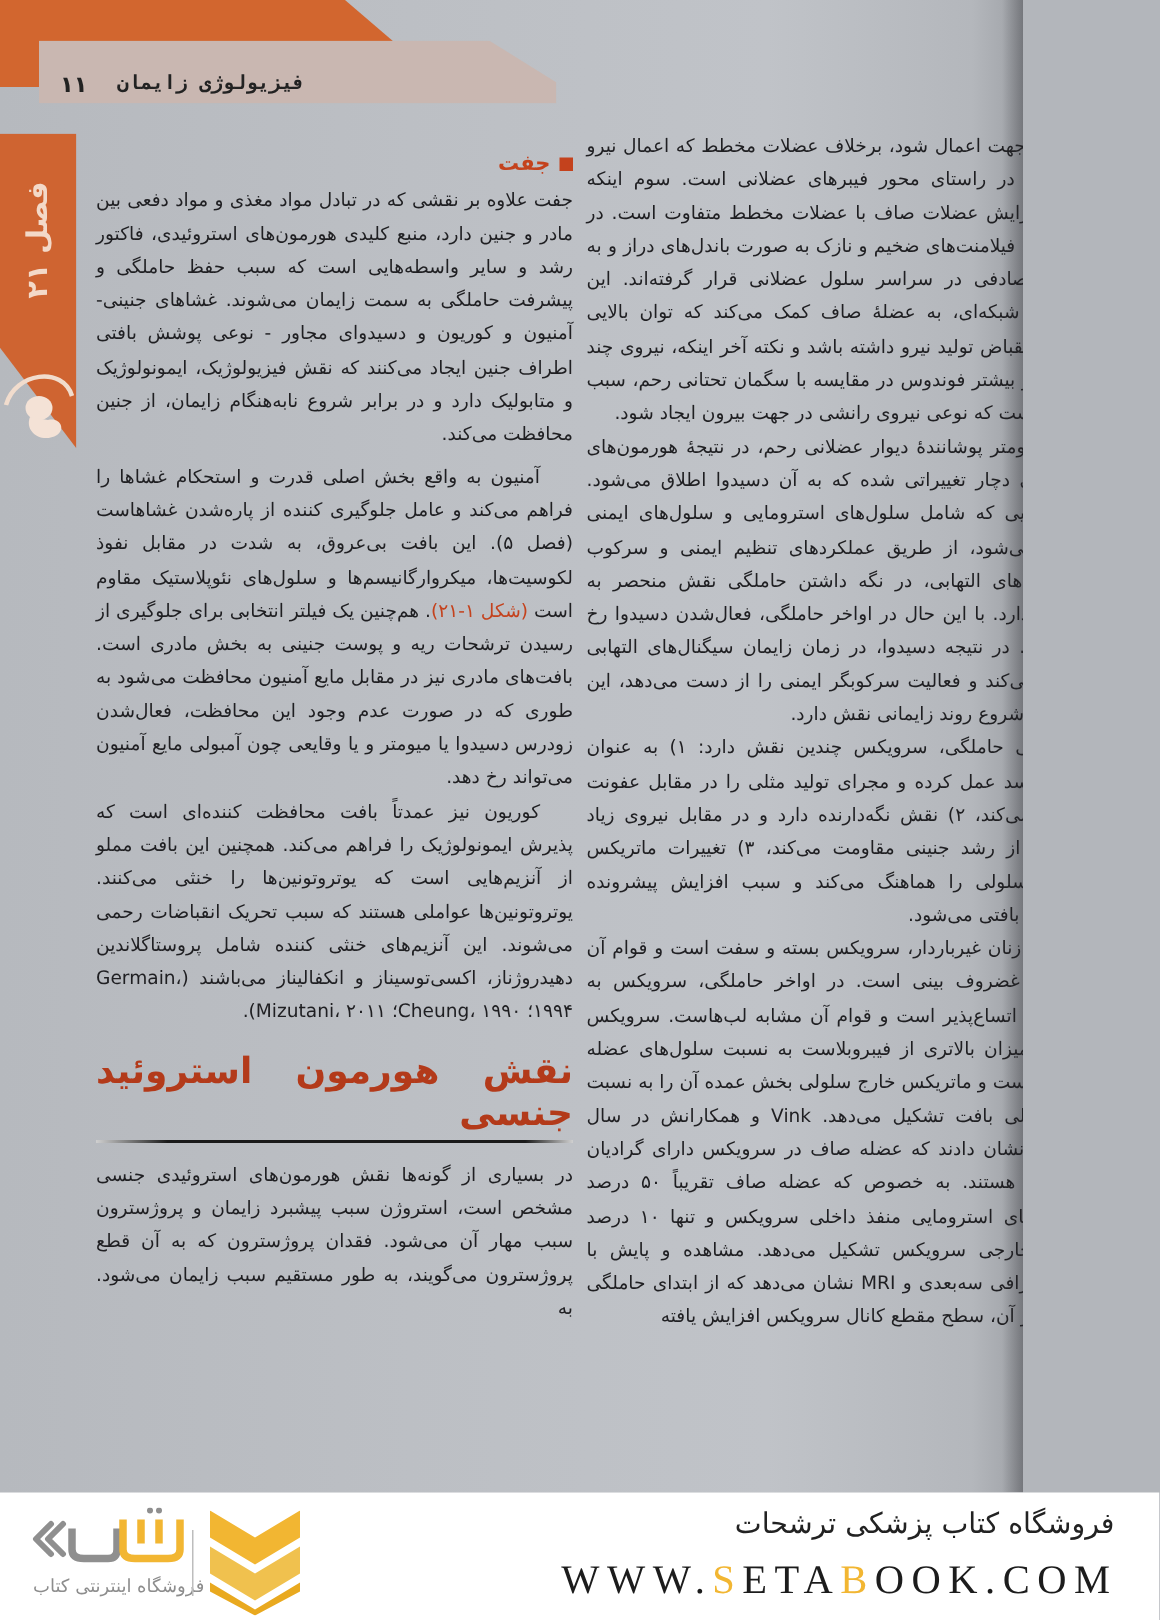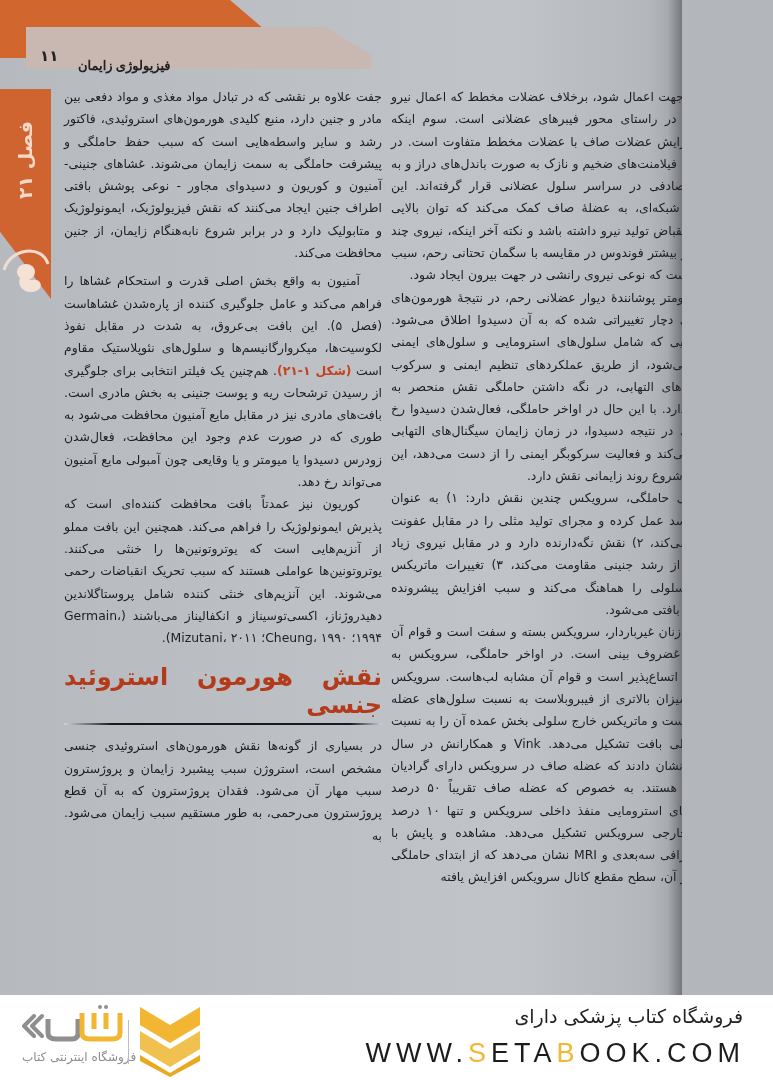--- a/index.html
+++ b/index.html
@@ -27,22 +27,22 @@
     position:absolute; left:26px; top:27px; width:345px; height:42px;
     background:#c9b7b1;
     clip-path: polygon(0 0, 300px 0, 345px 28px, 345px 42px, 0 42px);
   }
   .header-ribbon-left {
     position:absolute; left:0; top:30px; width:28px; height:28px;
     background:#d2662f;
   }
   .running-title {
     position:absolute; left:78px; top:48px; direction:rtl;
-    font-family:Liberation Serif, serif; font-weight:bold;
-    font-size:13px; color:#222;margin-top:10px;
+    font-family:Liberation Mono, monospace; font-weight:bold;
+    font-size:13px; color:#222;
   }
   .page-number {
     position:absolute; left:40px; top:47px;
     font-size:15px; color:#222; font-weight:bold;
   }
   
   .chapter-tab {
     position:absolute; left:0; top:89px; width:51px; height:210px;
     background:#cf6431;
     clip-path: polygon(0 0, 100% 0, 100% 100%, 0 68%);
@@ -66,42 +66,42 @@
   }
   .col p { margin:0; }
   .col-left  { left:64px;  top:86px; width:318px; }
   .col-right { left:391px; top:86px; width:328px; }
   .indent { text-indent:22px; }
   .section-head {
     color:#c4421d; font-weight:bold; font-size:14px; margin:12px 0 2px 0;
     display:flex; align-items:center; gap:6px;
   }
   .square-bullet { width:9px; height:9px; background:#c4421d; display:inline-block; }
-  .fig-ref { color:#c4421d; font-weight:bold; }
+  .fig-ref { color:#c4421d; font-weight:normal; }
   .major-head {
     color:#b33a1a; font-weight:bold; font-size:24px; margin:14px 0 4px 0;
     line-height:28px;
   }
   .major-rule {
     height:2px; margin:0 0 10px 0;
     background: linear-gradient(90deg, #d0d0d0 0%, #1a1a1a 15%, #1a1a1a 90%, #d0d0d0 100%);
   }
 
   
   .footer {
     position:absolute; left:0; top:995px; width:773px; height:85px; background:#ffffff;
   }
   .store-name {
     position:absolute; right:30px; top:10px; direction:rtl;
     font-size:19px; color:#222; font-family:"DejaVu Sans", sans-serif;
   }
   .store-url {
     position:absolute; right:28px; top:43px;
     font-size:27px; letter-spacing:5px; color:#1c1c1c;
-    font-family:Liberation Sans, sans-serif;
+    font-family:Liberation Serif, serif;
   }
   .store-url .hl { color:#f2b632; }
   .logo-chevrons { position:absolute; left:140px; top:12px; width:60px; height:70px; }
   .logo-divider { position:absolute; left:128px; top:25px; width:1px; height:44px; background:#bdbdbd; }
   .logo-word {
     position:absolute; left:20px; top:10px; width:105px; height:42px;
   }
   .logo-tagline {
     position:absolute; left:22px; top:55px; direction:rtl;
     font-size:12px; color:#8d8d8d; font-family:"DejaVu Sans", sans-serif;
@@ -119,26 +119,30 @@
 
   <div class="chapter-tab"></div>
   <div class="chapter-label">فصل ۲۱</div>
   <svg class="fetus-icon" viewBox="0 0 48 60">
     <path d="M2 30 C 8 8, 40 4, 46 24" stroke="#f1dccd" stroke-width="3" fill="none"></path>
     <ellipse cx="24" cy="32" rx="9" ry="8" fill="#f4e2d6"></ellipse>
     <path d="M18 38 C 14 48, 26 56, 36 50 C 42 46, 38 38, 30 40 Z" fill="#f4e2d6"></path>
   </svg>
 
   <div class="col col-left">
+    <div class="section-head">
+      <span class="square-bullet"></span>
+      <span>جفت</span>
+    </div>
     <p>جفت علاوه بر نقشی که در تبادل مواد مغذی و مواد دفعی بین مادر و جنین دارد، منبع کلیدی هورمون‌های استروئیدی، فاکتور رشد و سایر واسطه‌هایی است که سبب حفظ حاملگی و پیشرفت حاملگی به سمت زایمان می‌شوند. غشاهای جنینی- آمنیون و کوریون و دسیدوای مجاور - نوعی پوشش بافتی اطراف جنین ایجاد می‌کنند که نقش فیزیولوژیک، ایمونولوژیک و متابولیک دارد و در برابر شروع نابه‌هنگام زایمان، از جنین محافظت می‌کند.</p>
     <p class="indent" style="margin-top:6px;"><span>آمنیون به واقع بخش اصلی قدرت و استحکام غشاها را فراهم می‌کند و عامل جلوگیری کننده از پاره‌شدن غشاهاست (فصل ۵). این بافت بی‌عروق، به شدت در مقابل نفوذ لکوسیت‌ها، میکروارگانیسم‌ها و سلول‌های نئوپلاستیک مقاوم است</span> <span class="fig-ref">(شکل ۱-۲۱)</span><span>. هم‌چنین یک فیلتر انتخابی برای جلوگیری از رسیدن ترشحات ریه و پوست جنینی به بخش مادری است. بافت‌های مادری نیز در مقابل مایع آمنیون محافظت می‌شود به طوری که در صورت عدم وجود این محافظت، فعال‌شدن زودرس دسیدوا یا میومتر و یا وقایعی چون آمبولی مایع آمنیون می‌تواند رخ دهد.</span></p>
     <p class="indent">کوریون نیز عمدتاً بافت محافظت کننده‌ای است که پذیرش ایمونولوژیک را فراهم می‌کند. همچنین این بافت مملو از آنزیم‌هایی است که یوتروتونین‌ها را خنثی می‌کنند. یوتروتونین‌ها عواملی هستند که سبب تحریک انقباضات رحمی می‌شوند. این آنزیم‌های خنثی کننده شامل پروستاگلاندین دهیدروژناز، اکسی‌توسیناز و انکفالیناز می‌باشند (Germain، ۱۹۹۴؛ Cheung، ۱۹۹۰؛ Mizutani، ۲۰۱۱).</p>
     <div class="major-head">نقش هورمون استروئید جنسی</div>
     <div class="major-rule"></div>
-    <p>در بسیاری از گونه‌ها نقش هورمون‌های استروئیدی جنسی مشخص است، استروژن سبب پیشبرد زایمان و پروژسترون سبب مهار آن می‌شود. فقدان پروژسترون که به آن قطع پروژسترون می‌رحمی، به طور مستقیم سبب زایمان می‌شود. به</p>
+    <p>در بسیاری از گونه‌ها نقش هورمون‌های استروئیدی جنسی مشخص است، استروژن سبب پیشبرد زایمان و پروژسترون سبب مهار آن می‌شود. فقدان پروژسترون که به آن قطع پروژسترون می‌گویند، به طور مستقیم سبب زایمان می‌شود. به</p>
   </div>
 
   <div class="col col-right">
     <p>چندین جهت اعمال شود، برخلاف عضلات مخطط که اعمال نیرو همیشه در راستای محور فیبرهای عضلانی است. سوم اینکه نحوهٔ آرایش عضلات صاف با عضلات مخطط متفاوت است. در میومتر، فیلامنت‌های ضخیم و نازک به صورت باندل‌های دراز و به طور تصادفی در سراسر سلول عضلانی قرار گرفته‌اند. این آرایش شبکه‌ای، به عضلهٔ صاف کمک می‌کند که توان بالایی جهت انقباض تولید نیرو داشته باشد و نکته آخر اینکه، نیروی چند جهتی و بیشتر فوندوس در مقایسه با سگمان تحتانی رحم، سبب شده است که نوعی نیروی رانشی در جهت بیرون ایجاد شود.</p>
     <p class="indent">اندومتر پوشانندهٔ دیوار عضلانی رحم، در نتیجهٔ هورمون‌های حاملگی دچار تغییراتی شده که به آن دسیدوا اطلاق می‌شود. دسیدوایی که شامل سلول‌های استرومایی و سلول‌های ایمنی مادر می‌شود، از طریق عملکردهای تنظیم ایمنی و سرکوب سیگنال‌های التهابی، در نگه داشتن حاملگی نقش منحصر به فردی دارد. با این حال در اواخر حاملگی، فعال‌شدن دسیدوا رخ می‌دهد. در نتیجه دسیدوا، در زمان زایمان سیگنال‌های التهابی تولید می‌کند و فعالیت سرکوبگر ایمنی را از دست می‌دهد، این امر در شروع روند زایمانی نقش دارد.</p>
     <p class="indent">طی حاملگی، سرویکس چندین نقش دارد: ۱) به عنوان نوعی سد عمل کرده و مجرای تولید مثلی را در مقابل عفونت حفظ می‌کند، ۲) نقش نگه‌دارنده دارد و در مقابل نیروی زیاد حاصل از رشد جنینی مقاومت می‌کند، ۳) تغییرات ماتریکس خارج سلولی را هماهنگ می‌کند و سبب افزایش پیشرونده پذیرش بافتی می‌شود.</p>
     <p class="indent">در زنان غیرباردار، سرویکس بسته و سفت است و قوام آن مشابه غضروف بینی است. در اواخر حاملگی، سرویکس به سادگی اتساع‌پذیر است و قوام آن مشابه لب‌هاست. سرویکس حاوی میزان بالاتری از فیبروبلاست به نسبت سلول‌های عضله صاف است و ماتریکس خارج سلولی بخش عمده آن را به نسبت توده کلی بافت تشکیل می‌دهد. Vink و همکارانش در سال ۲۰۱۶، نشان دادند که عضله صاف در سرویکس دارای گرادیان فضایی هستند. به خصوص که عضله صاف تقریباً ۵۰ درصد سلول‌های استرومایی منفذ داخلی سرویکس و تنها ۱۰ درصد منفذ خارجی سرویکس تشکیل می‌دهد. مشاهده و پایش با سونوگرافی سه‌بعدی و MRI نشان می‌دهد که از ابتدای حاملگی تا اواخر آن، سطح مقطع کانال سرویکس افزایش یافته</p>
   </div>
 
   <div class="spine-shadow"></div>
@@ -152,15 +156,15 @@
     <circle cx="80" cy="2" r="2" fill="#8f8f8f"></circle>
       <circle cx="86" cy="2" r="2" fill="#8f8f8f"></circle>
   </svg>
   <div class="logo-tagline">فروشگاه اینترنتی کتاب</div>
   <div class="logo-divider"></div>
   <svg class="logo-chevrons" viewBox="0 0 60 70">
     <polygon points="0,0 30,18 60,0 60,18 30,36 0,18" fill="#f2b632"></polygon>
     <polygon points="0,24 30,42 60,24 60,42 30,60 0,42" fill="#f0c14e"></polygon>
     <polygon points="0,48 30,66 60,48 60,54 30,70 0,54" fill="#e9a91f"></polygon>
   </svg>
-  <div class="store-name">فروشگاه کتاب پزشکی دارای</div>
+  <div class="store-name">فروشگاه کتاب پزشکی ترشحات</div>
   <div class="store-url"><span>WWW.</span><span class="hl">S</span><span>ETA</span><span class="hl">B</span><span>OOK.COM</span></div>
 </div>
 
 </body></html>

